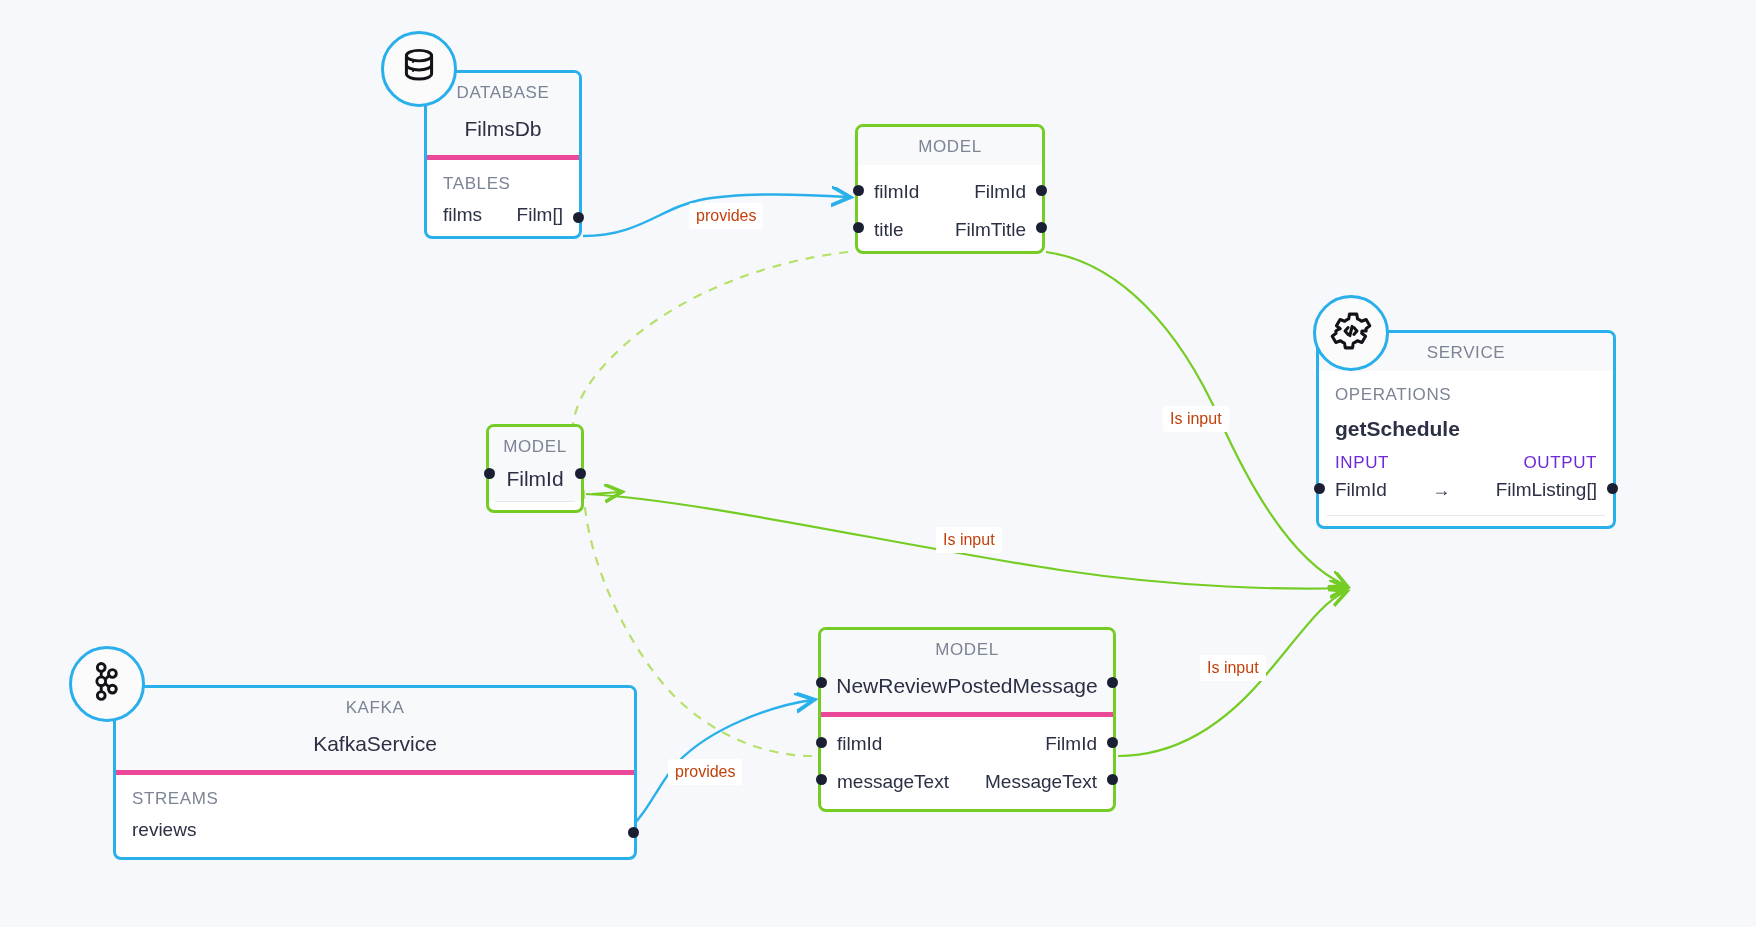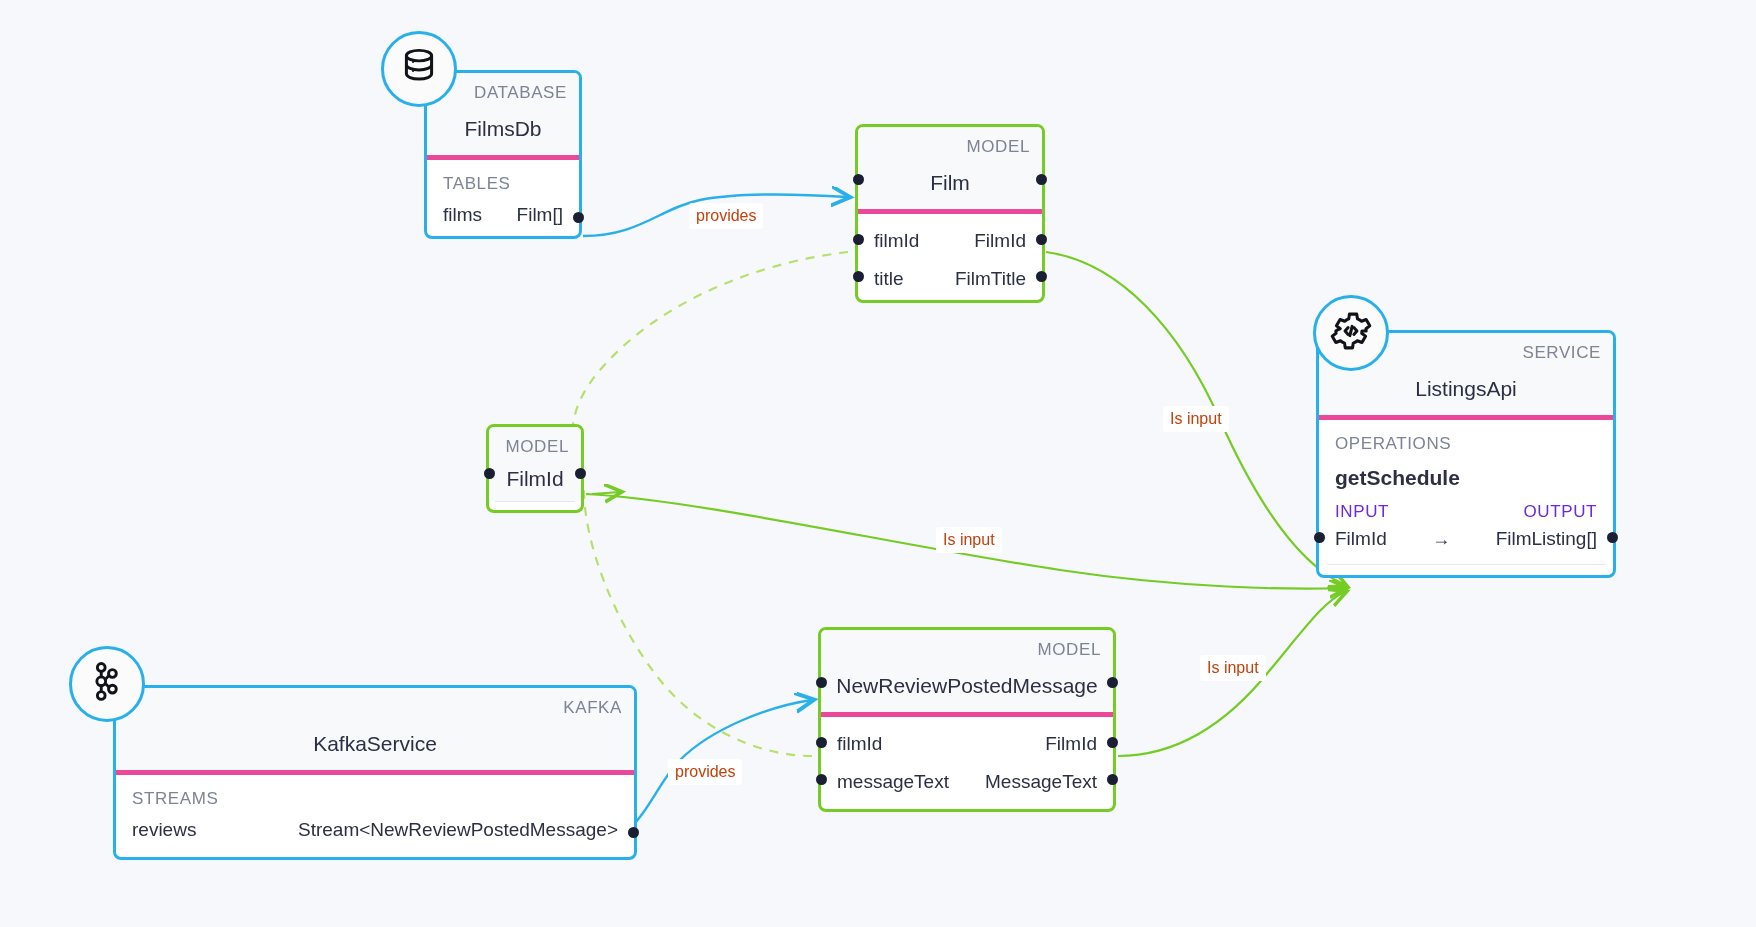--- a/index.html
+++ b/index.html
@@ -32,21 +32,21 @@
   .node {
     position: absolute;
     background: #ffffff;
     border-radius: 8px;
     box-sizing: border-box;
   }
   .node.blue  { border: 3px solid #29b0ea; }
   .node.green { border: 3px solid #74cc24; }
 
   .node-kind {
-    text-align: right;
+    text-align: center;
     color: #7c8495;
     font-size: 17px;
     letter-spacing: 0.6px;
     padding: 10px 12px 8px 12px;
     background: #f8f9fb;
     border-radius: 5px 5px 0 0;
   }
   .node-title {
     text-align: center;
     color: #2b3044;
@@ -219,21 +219,20 @@
     <div class="section-label">TABLES</div>
     <div class="row">
       <span class="rname">films</span>
       <span class="rtype">Film[]</span>
       <span class="dot r" style="top:14px;"></span>
     </div>
   </div>
 
   <div class="node green" id="node-film">
     <div class="node-kind">MODEL</div>
-    <div class="node-title">Film<span class="dot l" style="top:9px;"></span><span class="dot r" style="top:9px;"></span></div>
     <div class="row" style="padding-top:16px;">
       <span class="dot l" style="top:20px;"></span>
       <span class="rname">filmId</span>
       <span class="rtype">FilmId</span>
       <span class="dot r" style="top:20px;"></span>
     </div>
     <div class="row" style="">
       <span class="dot l" style="top:9px;"></span>
       <span class="rname">title</span>
       <span class="rtype">FilmTitle</span>
@@ -252,21 +251,20 @@
       <svg width="46" height="46" viewBox="0 0 24 24" fill="none" stroke="#111319" stroke-width="1.6" stroke-linecap="round" stroke-linejoin="round">
         <path d="M19.9 12a7.9 7.9 0 0 0-.1-1.2l2-1.5-1.9-3.3-2.4.9a8 8 0 0 0-2.1-1.2l-.4-2.5h-3.8l-.4 2.5a8 8 0 0 0-2.1 1.2l-2.4-.9-1.9 3.3 2 1.5A7.9 7.9 0 0 0 4.1 12c0 .4 0 .8.1 1.2l-2 1.5 1.9 3.3 2.4-.9a8 8 0 0 0 2.1 1.2l.4 2.5h3.8l.4-2.5a8 8 0 0 0 2.1-1.2l2.4.9 1.9-3.3-2-1.5c.1-.4.1-.8.1-1.2z"></path>
         <path d="M10.5 10.2 L8.9 12 l1.6 1.8"></path>
         <path d="M13.5 10.2 L15.1 12 l-1.6 1.8"></path>
         <path d="M12.6 9.6 L11.4 14.4"></path>
       </svg>
     </span>
   </div>
   <div class="node blue" id="node-service">
     <div class="node-kind">SERVICE</div>
-    <div class="node-title">ListingsApi</div>
     <div class="section-label">OPERATIONS</div>
     <div class="op-name">getSchedule</div>
     <div class="io-head">
       <span>INPUT</span>
       <span>OUTPUT</span>
     </div>
     <div class="io-row">
       <span class="dot l" style="top:10px;"></span>
       <span>FilmId</span>
       <span class="io-arrow">→</span>
@@ -290,21 +288,20 @@
         <path d="M10.9 13.8 L13.2 16.1" stroke-linecap="round"></path>
       </svg>
     </span>
   </div>
   <div class="node blue" id="node-kafka">
     <div class="node-kind">KAFKA</div>
     <div class="node-title">KafkaService</div>
     <div class="section-label">STREAMS</div>
     <div class="row" style="padding-bottom:16px;">
       <span class="rname">reviews</span>
-      <span class="rtype">Stream&lt;NewReviewPostedMessage&gt;</span>
       <span class="dot r" style="top:14px;"></span>
     </div>
   </div>
 
   <div class="node green" id="node-message">
     <div class="node-kind">MODEL</div>
     <div class="node-title">NewReviewPostedMessage<span class="dot l" style="top:9px;"></span><span class="dot r" style="top:9px;"></span></div>
     <div class="row" style="padding-top:16px;">
       <span class="dot l" style="top:20px;"></span>
       <span class="rname">filmId</span>

